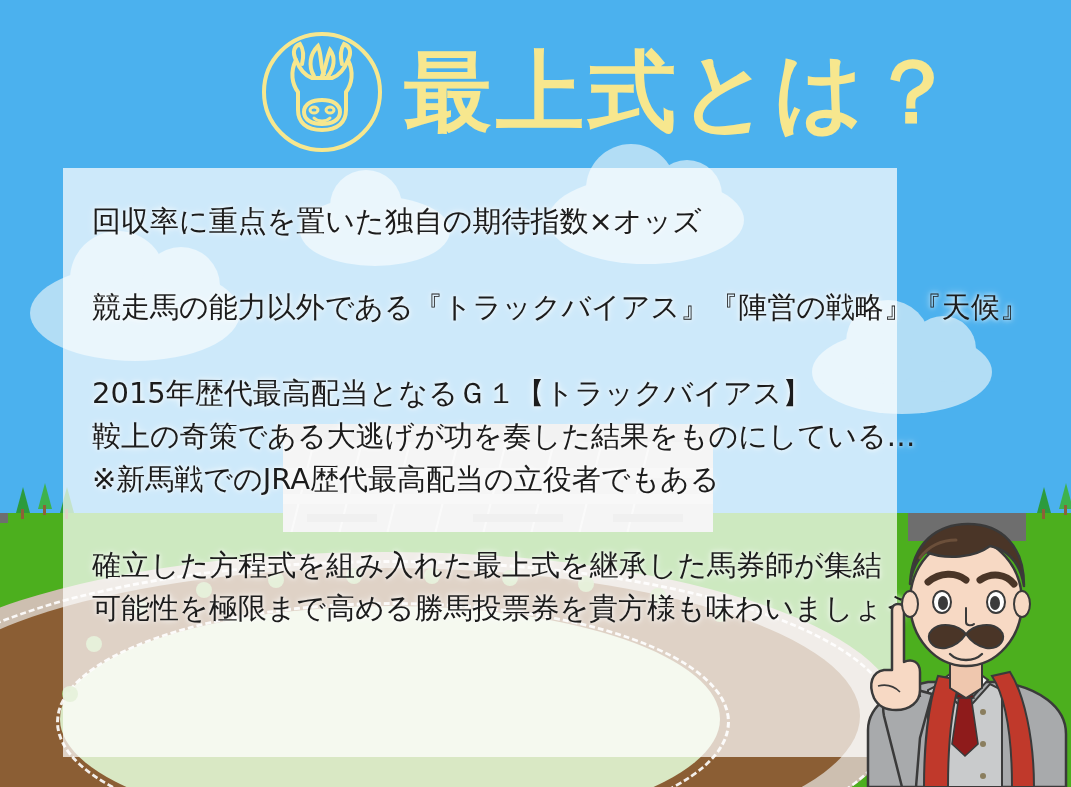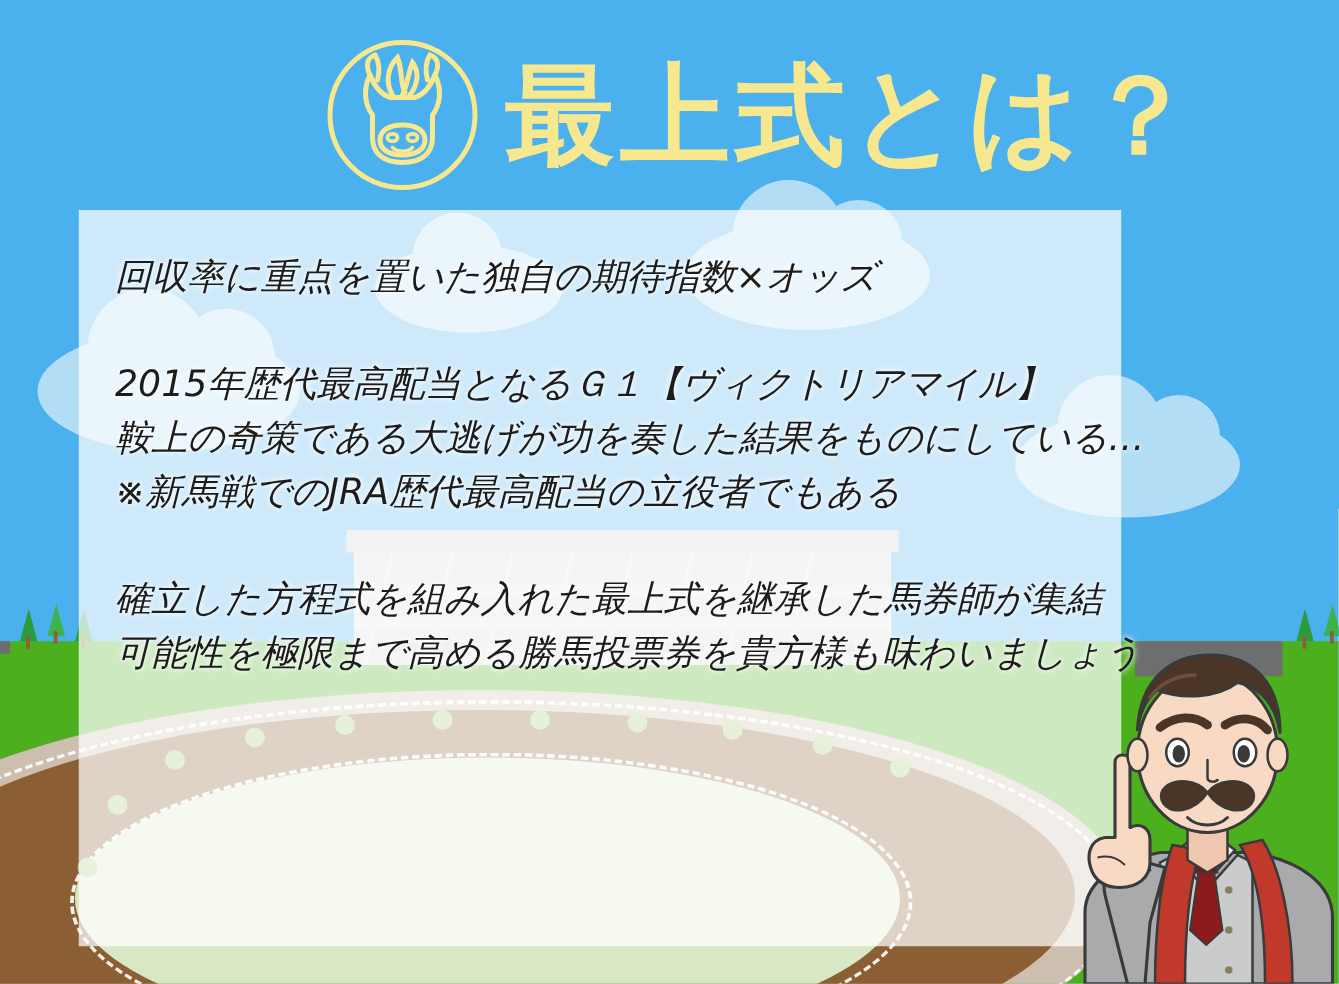--- a/index.html
+++ b/index.html
@@ -59,21 +59,21 @@
     position:absolute;left:63px;top:168px;width:834px;height:589px;
     background:rgba(255,255,255,.72);
   }
   .copy{
     position:absolute;left:92px;top:200px;width:800px;
     font-size:29px;line-height:43px;color:#1C1C1C;
     font-family:"DejaVu Sans","Liberation Sans",sans-serif;
     text-shadow:0 0 4px rgba(255,255,255,.95),0 0 8px rgba(255,255,255,.8);
     white-space:nowrap;
   }
-  .copy .blk{margin:0 0 43px 0;font-style:italic;}
+  .copy .blk{margin:0 0 43px 0;}
   .copy .blk:last-child{margin-bottom:0;}
   .copy .ln{display:block;}
 
   
   .mascot{position:absolute;left:862px;top:498px;width:209px;height:289px;}
 </style>
 </head>
 <body>
 
 <div class="stage">
@@ -182,23 +182,24 @@
     <div class="title">最上式とは？</div>
   </div>
 
   <div class="panel"></div>
 
   <div class="copy">
     <div class="blk">
       <span class="ln">回収率に重点を置いた独自の期待指数×オッズ</span>
     </div>
     <div class="blk">
-    </div>
-    <div class="blk">
-      <span class="ln">2015年歴代最高配当となるＧ１【ヴィクトリアマイル】</span>
+      <span class="ln">競走馬の能力以外である『トラックバイアス』『陣営の戦略』『天候』</span>
+    </div>
+    <div class="blk">
+      <span class="ln">2015年歴代最高配当となるＧ１【トラックバイアス】</span>
       <span class="ln">鞍上の奇策である大逃げが功を奏した結果をものにしている…</span>
       <span class="ln">※新馬戦でのJRA歴代最高配当の立役者でもある</span>
     </div>
     <div class="blk">
       <span class="ln">確立した方程式を組み入れた最上式を継承した馬券師が集結</span>
       <span class="ln">可能性を極限まで高める勝馬投票券を貴方様も味わいましょう</span>
     </div>
   </div>
 
   <div class="mascot">

